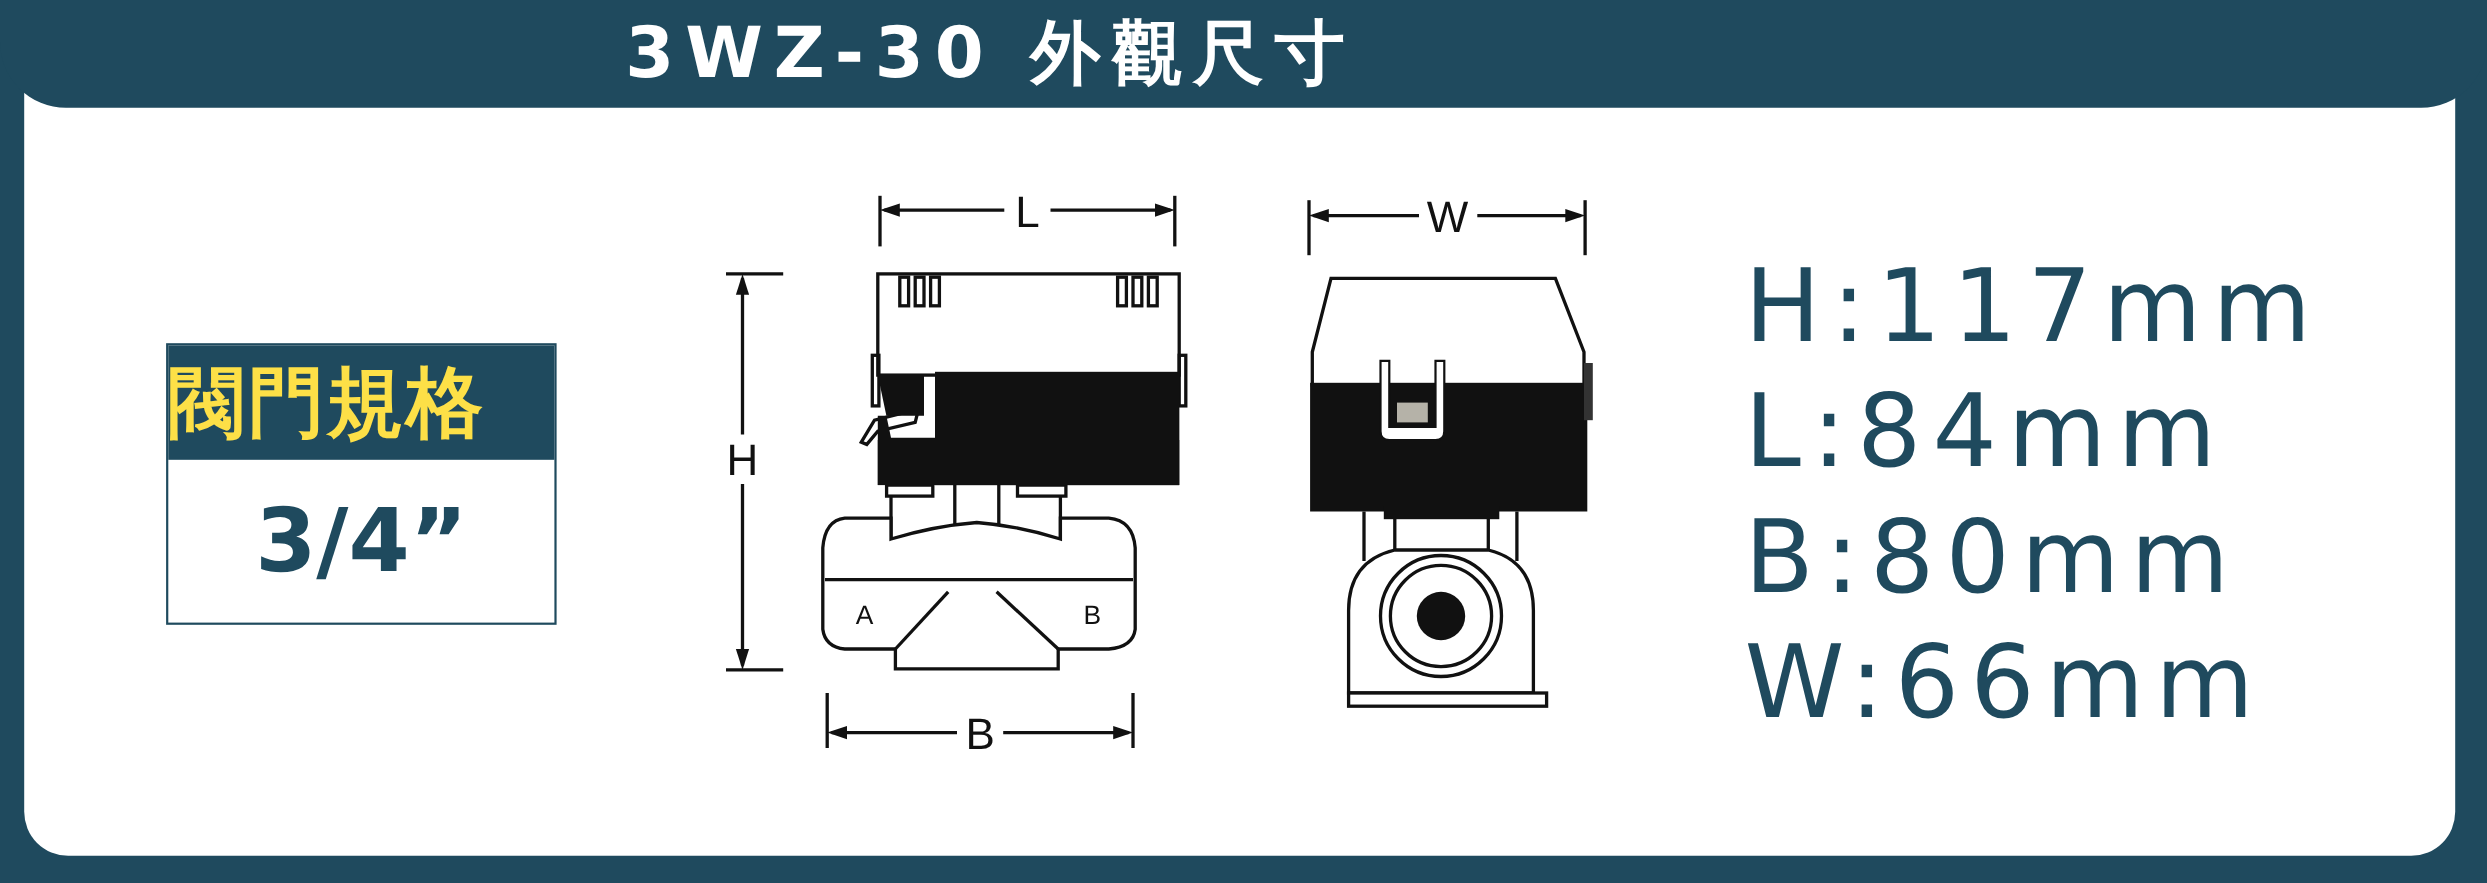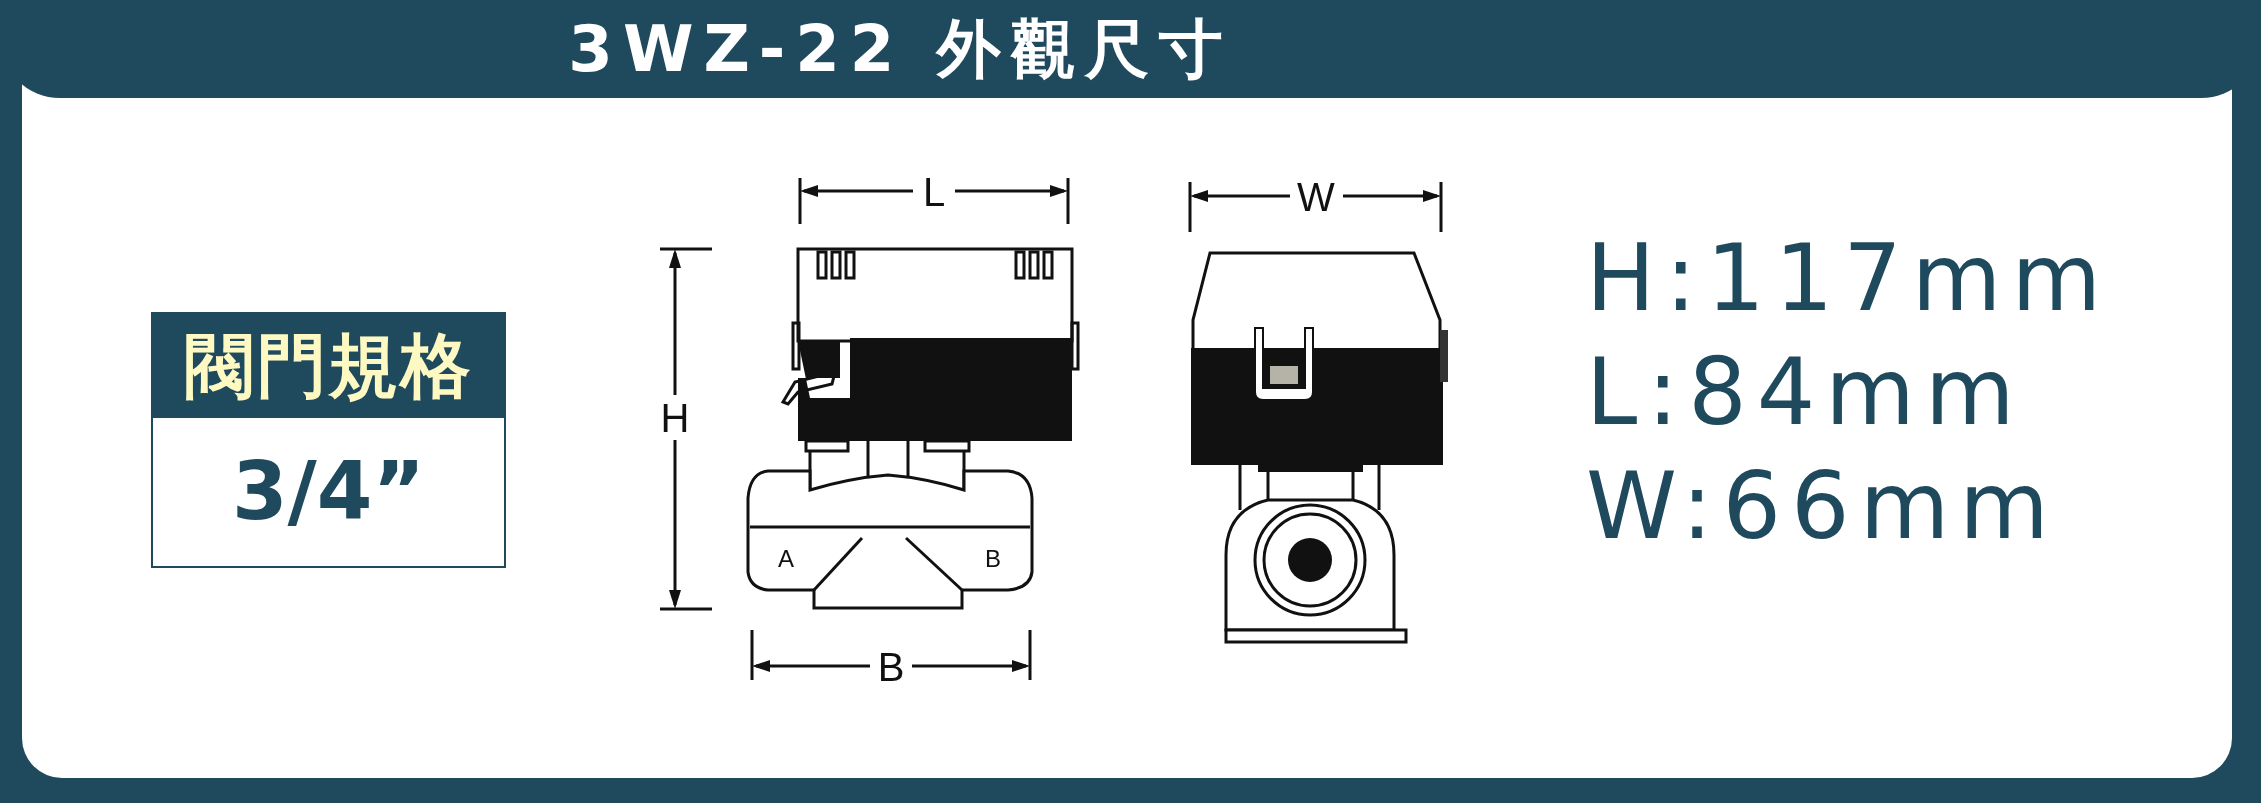--- a/index.html
+++ b/index.html
@@ -20,41 +20,41 @@
     position: absolute; left: 0; width: 2261px; top: 4px; height: 90px;
     text-align: center; color: #ffffff; font-weight: bold;
     font-size: 64px; letter-spacing: 10px; line-height: 90px;
     padding-right: 460px; box-sizing: border-box;
   }
   .spec-box {
     position: absolute; left: 151px; top: 312px; width: 355px; height: 256px;
     border: 2px solid #1f4a5e; box-sizing: border-box; background: #fff;
   }
   .spec-head {
-    height: 104px; background: #1f4a5e; color: #fef9c3; font-weight: bold;
-    font-size: 70px; line-height: 104px; text-align: center; letter-spacing: 2px;
+    height: 104px; background: #1f4a5e; color: #fde047; font-weight: bold;
+    font-size: 70px; line-height: 104px; text-align: left; letter-spacing: 2px;
   }
   .spec-val {
     height: 132px; color: #1f4a5e; font-weight: bold; font-size: 80px;
     line-height: 148px; text-align: center;
   }
   .dims {
     position: absolute; left: 1586px; top: 222px; color: #1f4a5e;
     font-weight: normal; font-size: 92px; letter-spacing: 10px; line-height: 114px;
   }
   .dim-line { display: block; white-space: nowrap; }
   .drawing { position: absolute; }
   svg text { font-family: "Liberation Sans", sans-serif; }
 </style>
 </head>
 <body>
 
 <div class="panel"></div>
 <div class="header-band">
-  <div class="title">3WZ-22  外觀尺寸</div>
+  <div class="title">3WZ-30  外觀尺寸</div>
 </div>
 
 <div class="spec-box">
   <div class="spec-head">閥門規格</div>
   <div class="spec-val">3/4”</div>
 </div>
 
 <svg class="drawing" style="left:640px; top:160px;" width="460" height="570" viewBox="0 0 460 570">
   <g stroke="#111" stroke-width="3" fill="none">
 
@@ -149,14 +149,15 @@
   <g fill="#111">
     <polygon points="30,36 48,30 48,42"></polygon>
     <polygon points="281,36 263,30 263,42"></polygon>
   </g>
   <text x="156" y="51" font-size="40" text-anchor="middle" fill="#111">W</text>
 </svg>
 
 <div class="dims">
   <span class="dim-line">H:117mm</span>
   <span class="dim-line">L:84mm</span>
+  <span class="dim-line">B:80mm</span>
   <span class="dim-line">W:66mm</span>
 </div>
 
 </body></html>

